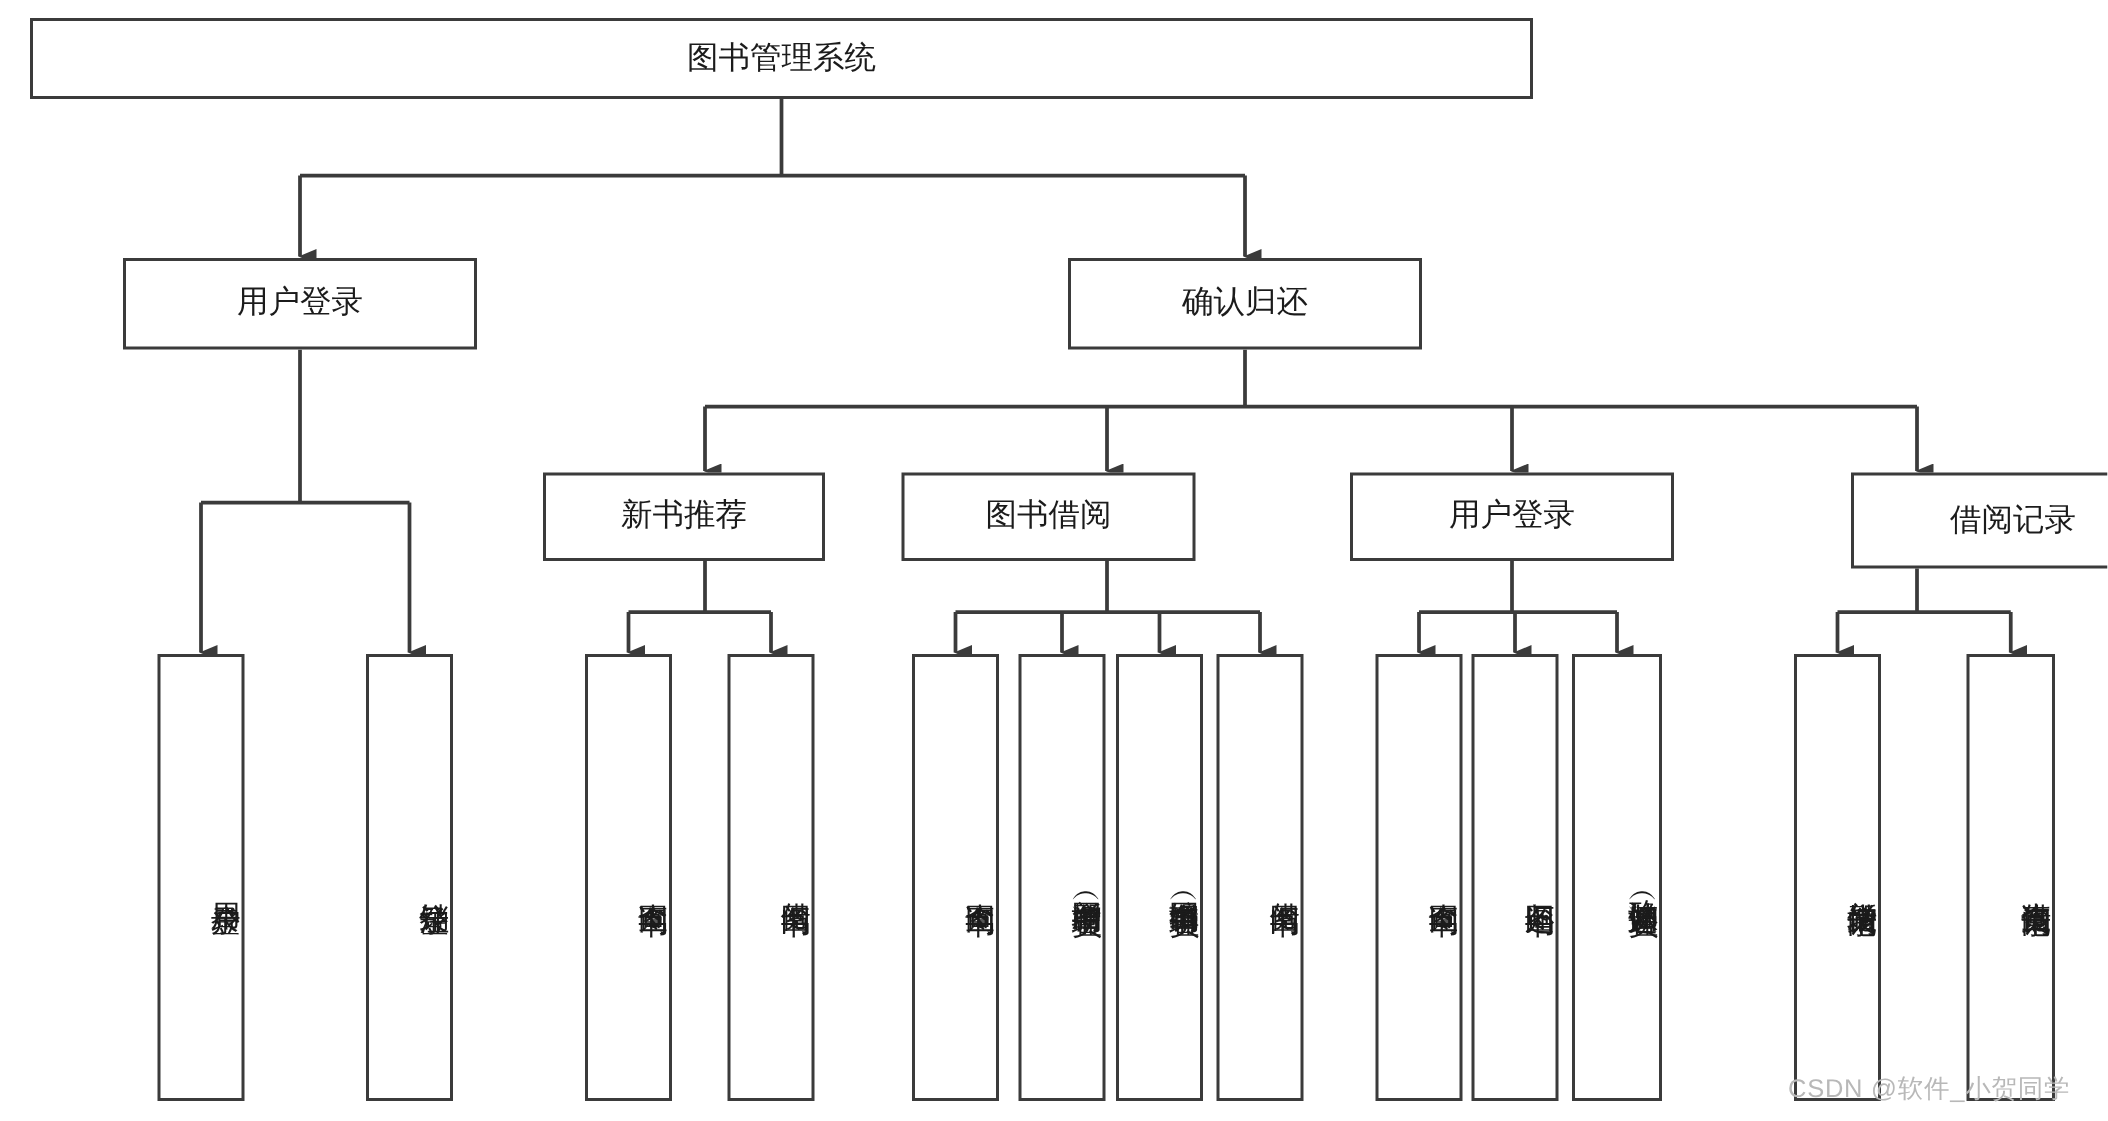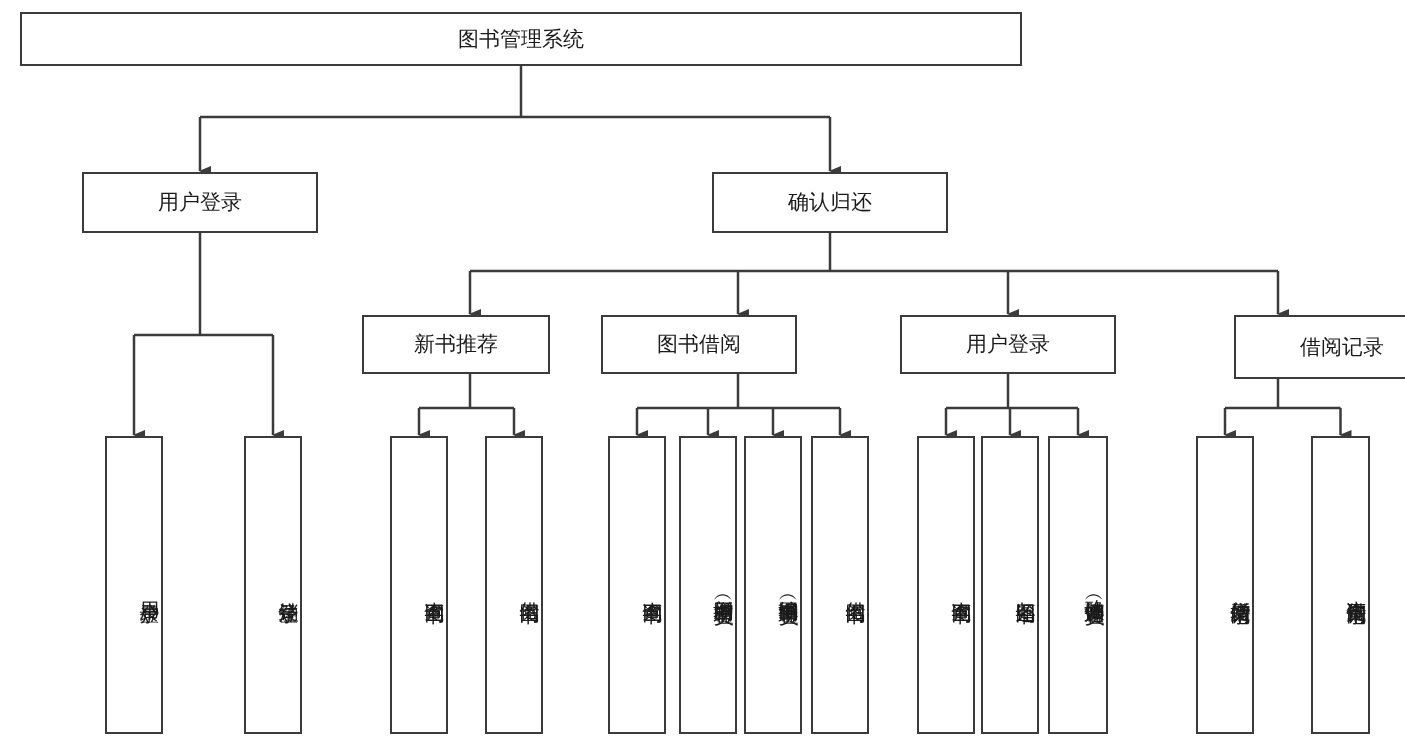--- a/index.html
+++ b/index.html
@@ -169,13 +169,14 @@
         <span class="vlabel">确认归还（管理员）</span>
       </div>
       <div class="node v" style="left: 1196px; top: 436px; width: 58px; height: 298px;">
         <span class="vlabel">新增借阅记录</span>
       </div>
       <div class="node v" style="left: 1311px; top: 436px; width: 59px; height: 298px;">
         <span class="vlabel">查询借阅记录</span>
       </div>
     </div>
 
+  <div class="watermark" style="left:1192px; top:714px;">CSDN @软件_小贺同学</div>
 </div>
 
 </body></html>

